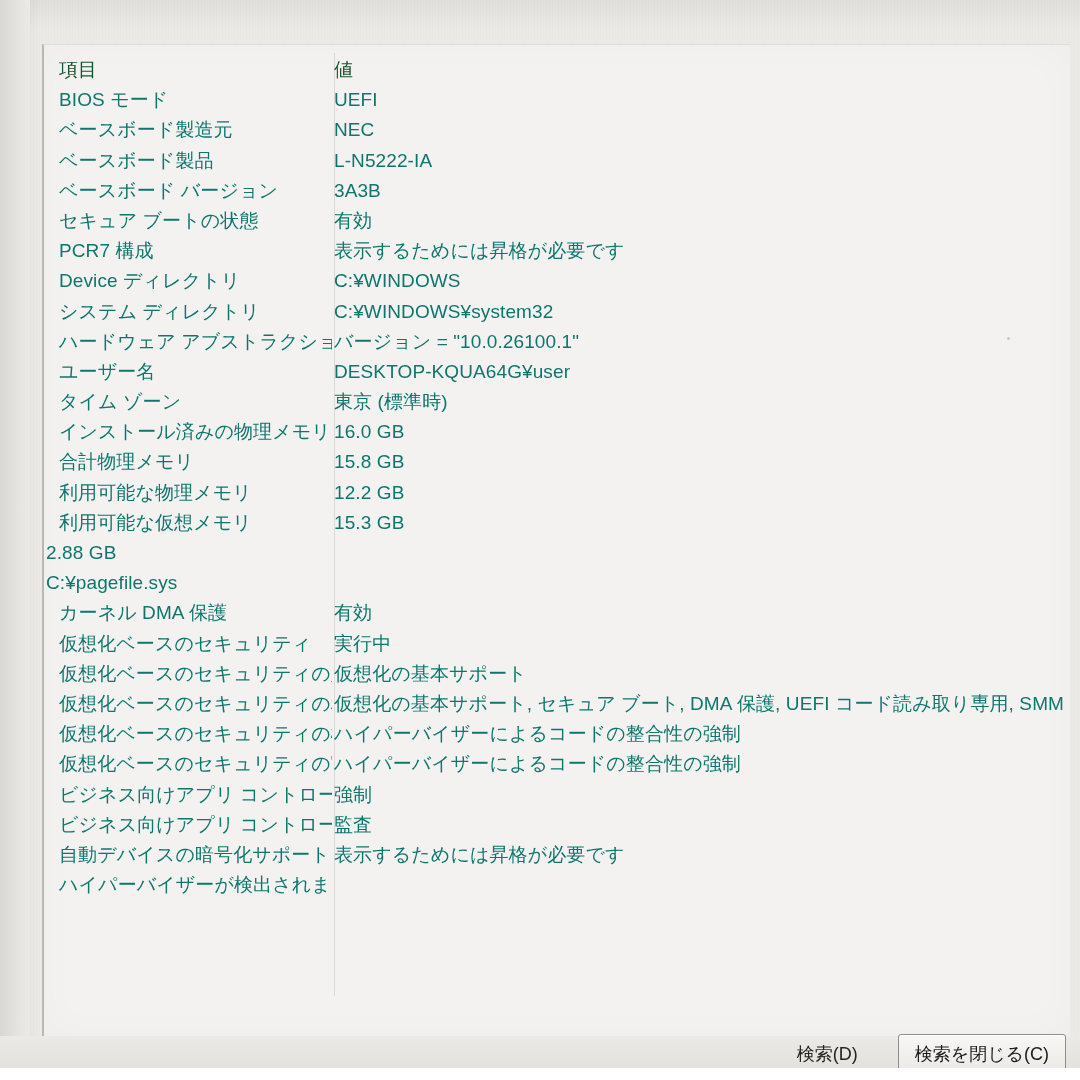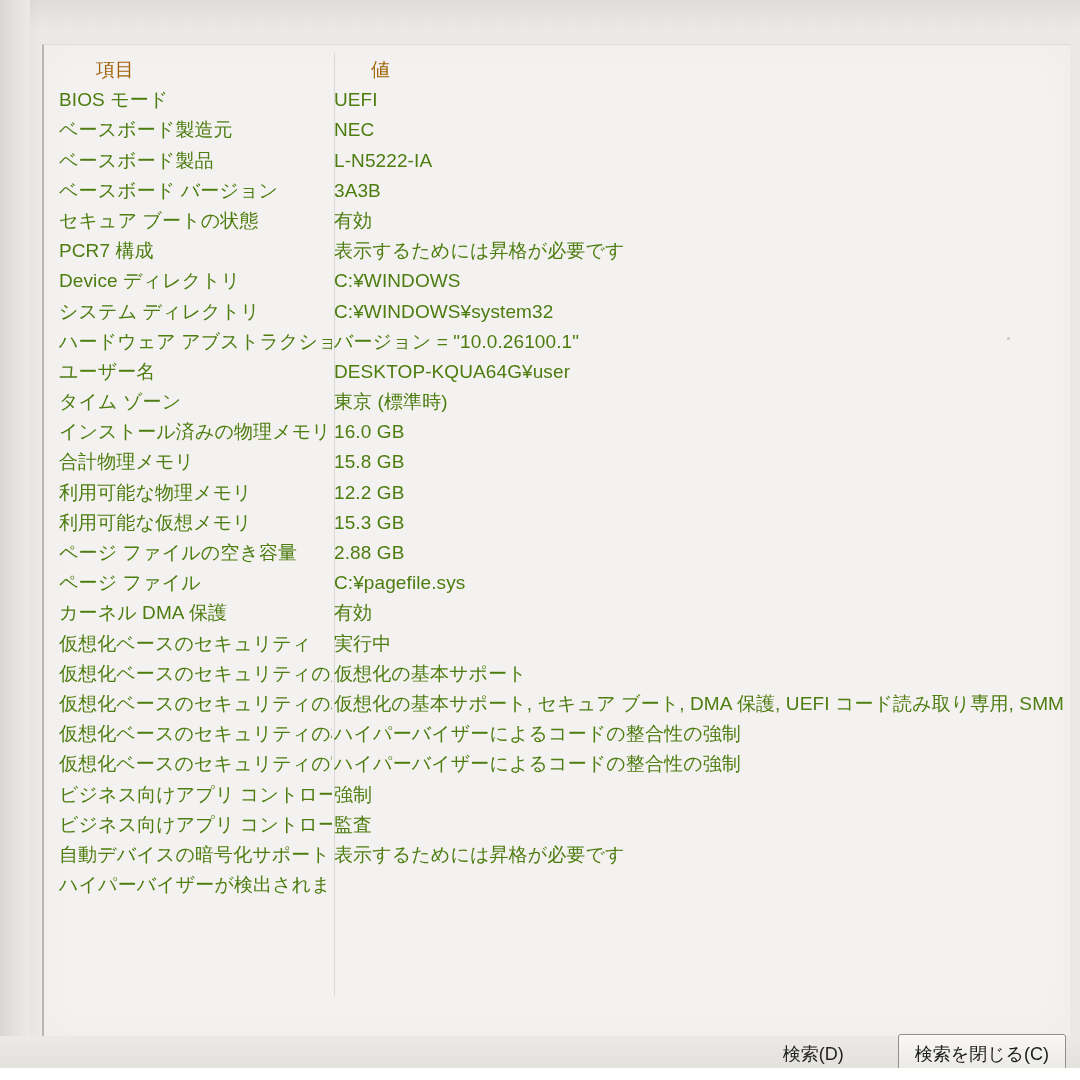--- a/index.html
+++ b/index.html
@@ -45,26 +45,25 @@
     position: absolute;
     left: 0; right: 0; top: 0;
     padding: 10px 0 0 0;
   }
   .row {
     display: flex;
     align-items: flex-start;
     height: 30.2px;
     line-height: 30.2px;
     font-size: 19px;
-    color: #4d7c0f;
+    color: #0f766e;
     letter-spacing: 0.1px;
   }
   .row.header {
-    color: #a16207;
-    margin-left: 37px;
+    color: #14532d;
   }
   .col-item {
     width: 288px;
     flex: 0 0 288px;
     padding-left: 15px;
     box-sizing: border-box;
     white-space: nowrap;
     overflow: hidden;
     text-overflow: clip;
   }
@@ -87,21 +86,21 @@
     left: 0; right: 0; bottom: 0;
     height: 44px;
     background: linear-gradient(180deg, #eceae7 0%, #e4e2df 70%, #dedcd8 100%);
   }
   .footer-inner {
     position: absolute;
     right: 14px;
     bottom: 4px;
     display: flex;
     align-items: center;
-    gap: 14px;
+    gap: 0;
   }
   .btn {
     font-size: 18px;
     color: #1b1b1a;
     padding: 7px 16px 9px 16px;
     border: 1px solid #b6b5b2;
     border-radius: 3px;
     background: linear-gradient(180deg, #f6f5f3 0%, #ececea 100%);
     box-shadow: 0 1px 0 rgba(255,255,255,0.7) inset;
     white-space: nowrap;
@@ -198,25 +197,23 @@
           </div>
           <div class="row">
             <div class="col-item">利用可能な物理メモリ</div>
             <div class="col-value">12.2 GB</div>
           </div>
           <div class="row">
             <div class="col-item">利用可能な仮想メモリ</div>
             <div class="col-value">15.3 GB</div>
           </div>
           <div class="row">
-            <div class="col-item">ページ ファイルの空き容量</div>
             <div class="col-value">2.88 GB</div>
           </div>
           <div class="row">
-            <div class="col-item">ページ ファイル</div>
             <div class="col-value">C:¥pagefile.sys</div>
           </div>
           <div class="row">
             <div class="col-item">カーネル DMA 保護</div>
             <div class="col-value">有効</div>
           </div>
           <div class="row">
             <div class="col-item">仮想化ベースのセキュリティ</div>
             <div class="col-value">実行中</div>
           </div>

